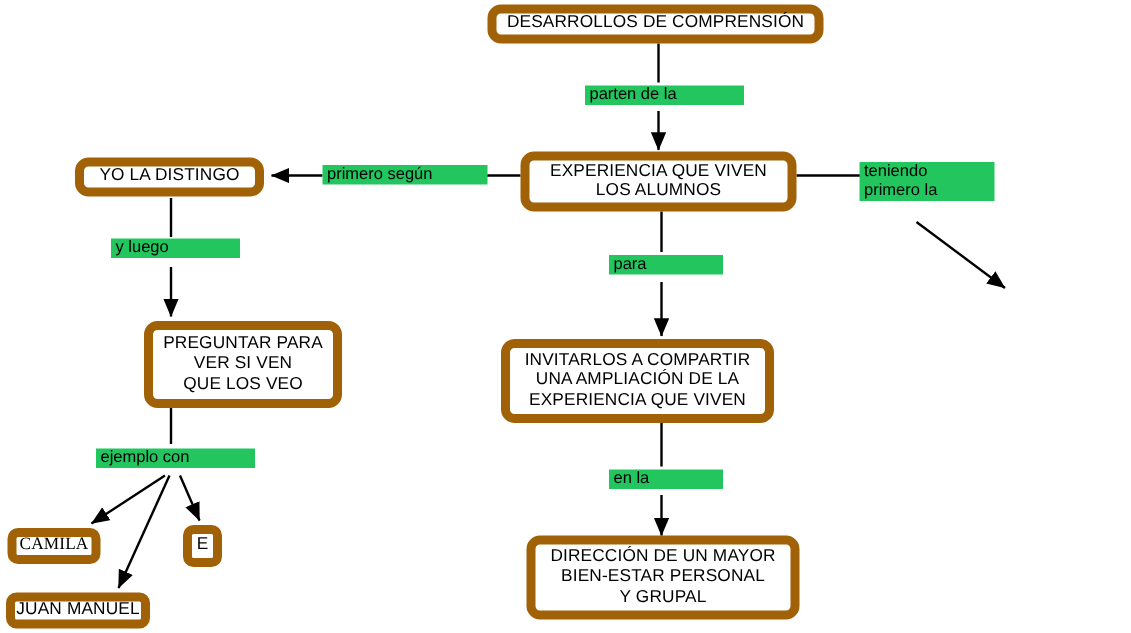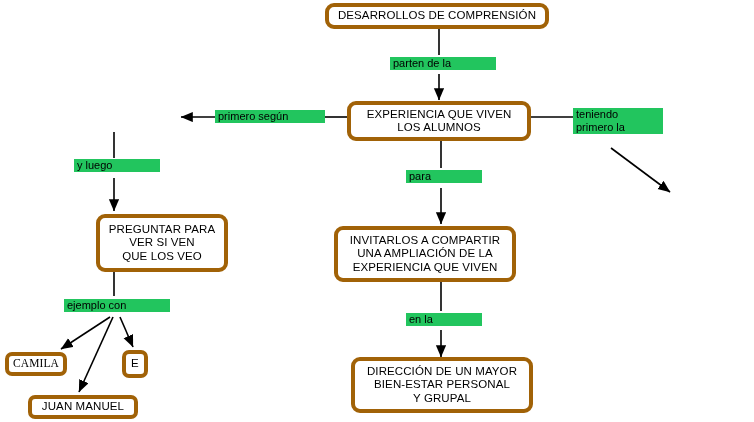--- a/index.html
+++ b/index.html
@@ -21,21 +21,21 @@
     position: absolute;
     left: 0;
     top: 0;
     width: 754px;
     height: 422px;
     pointer-events: none;
   }
   .node {
     position: absolute;
     box-sizing: border-box;
-    border: 4px solid #a16207;
+    border: 6px solid #a16207;
     border-radius: 9px;
     background: #ffffff;
     display: flex;
     align-items: center;
     justify-content: center;
     text-align: center;
     color: #000000;
     font-family: "Liberation Sans", sans-serif;
     font-size: 11.5px;
     line-height: 13.5px;
@@ -91,28 +91,29 @@
 
     <line x1="441" y1="282" x2="441" y2="311" stroke="#000000" stroke-width="1.6"></line>
     <line x1="441" y1="330" x2="441" y2="357" stroke="#000000" stroke-width="1.6" marker-end="url(#arrow)"></line>
   </svg>
 
   <div class="node" style="left:325px; top:3px; width:224px; height:26px;">DESARROLLOS DE COMPRENSIÓN</div>
 
   <div class="node" style="left:347px; top:101px; width:184px; height:40px;">EXPERIENCIA QUE VIVEN
 LOS ALUMNOS</div>
 
+  <div class="node" style="left:50px; top:105px; width:126px; height:26px;">YO LA DISTINGO</div>
 
   <div class="node" style="left:48px; top:214px; width:132px; height:58px;margin-left:48px;">PREGUNTAR PARA
 VER SI VEN
 QUE LOS VEO</div>
 
   <div class="node small" style="left:5px; top:352px; width:62px; height:24px;font-family:Liberation Serif, serif;">CAMILA</div>
 
-  <div class="node small" style="left:28px; top:395px; width:110px; height:24px;">JUAN MANUEL</div>
+  <div class="node small" style="left:4px; top:395px; width:96px; height:24px;">JUAN MANUEL</div>
 
   <div class="node small" style="left:122px; top:350px; width:26px; height:28px;">E</div>
 
   <div class="node" style="left:334px; top:226px; width:182px; height:56px;">INVITARLOS A COMPARTIR
 UNA AMPLIACIÓN DE LA
 EXPERIENCIA QUE VIVEN</div>
 
   <div class="node" style="left:351px; top:357px; width:182px; height:56px;">DIRECCIÓN DE UN MAYOR
 BIEN-ESTAR PERSONAL
 Y GRUPAL</div>

